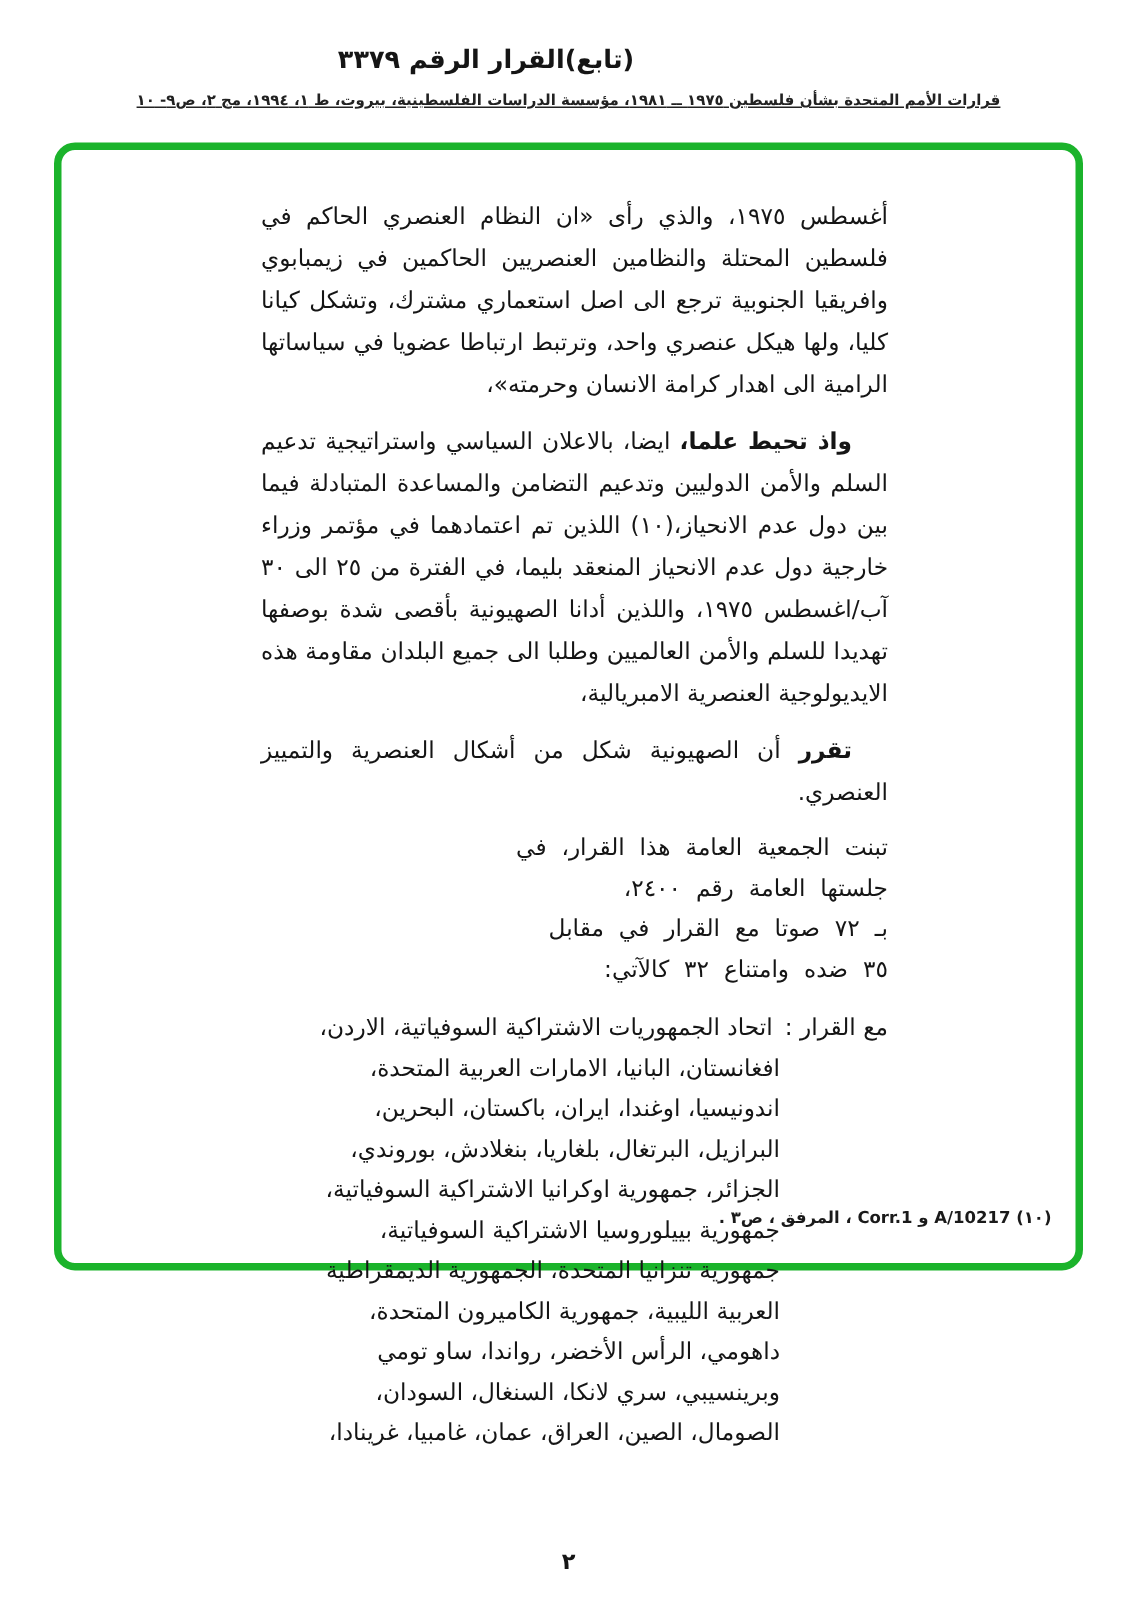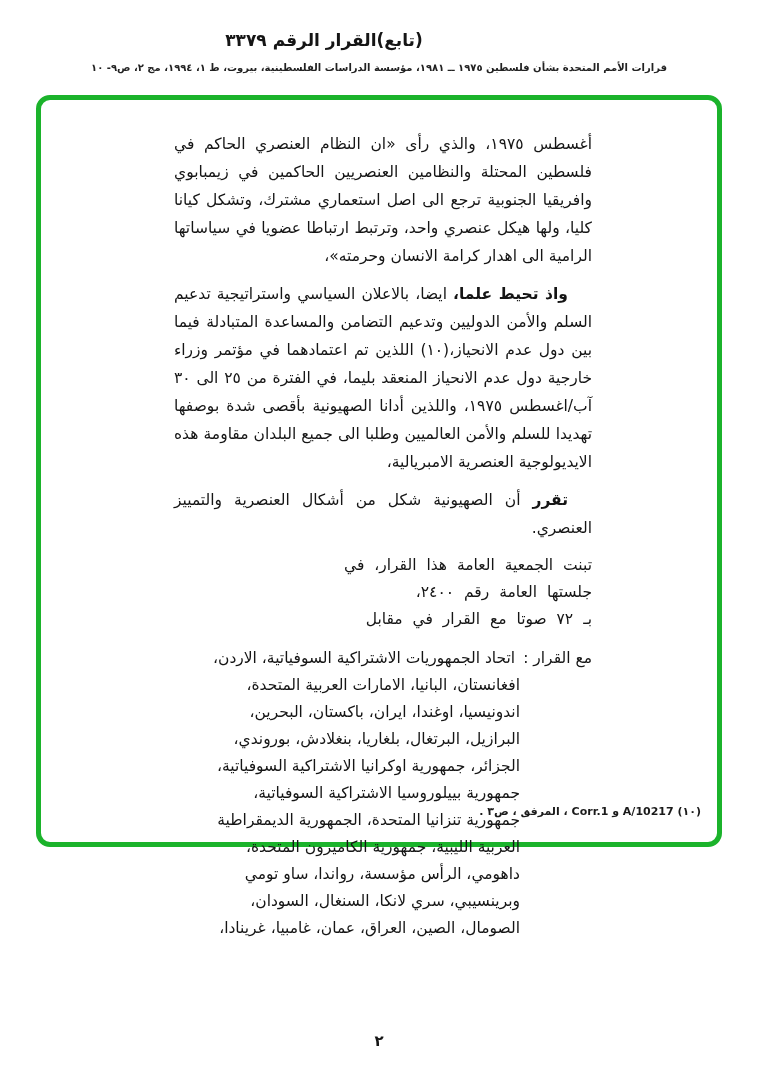--- a/index.html
+++ b/index.html
@@ -12,21 +12,21 @@
     overflow:hidden;
   }
   .title {
     position:absolute; top:30px; left:0; width:648px;
     text-align:center; direction:rtl;
     font-weight:bold; font-size:17px; letter-spacing:0.5px;
   }
   .citation {
     position:absolute; top:62px; left:0; width:758px;
     text-align:center; direction:rtl;
-    font-weight:bold; font-size:10px; color:#222;
+    font-weight:bold; font-size:10px; color:#222;text-decoration:underline;
   }
   .frame {
     position:absolute; left:36px; top:95px;
     width:686px; height:752px;
     border:5px solid #1bb32b;
     border-radius:14px;
     background:#fff;
   }
   .content {
     position:absolute; top:30px; right:125px;
@@ -70,32 +70,33 @@
       <p class="para">أغسطس ١٩٧٥، والذي رأى «ان النظام العنصري الحاكم في فلسطين المحتلة والنظامين العنصريين الحاكمين في زيمبابوي وافريقيا الجنوبية ترجع الى اصل استعماري مشترك، وتشكل كيانا كليا، ولها هيكل عنصري واحد، وترتبط ارتباطا عضويا في سياساتها الرامية الى اهدار كرامة الانسان وحرمته»،</p>
 
       <p class="para indent"><span class="bold">واذ تحيط علما،</span><span> ايضا، بالاعلان السياسي واستراتيجية تدعيم السلم والأمن الدوليين وتدعيم التضامن والمساعدة المتبادلة فيما بين دول عدم الانحياز،(١٠) اللذين تم اعتمادهما في مؤتمر وزراء خارجية دول عدم الانحياز المنعقد بليما، في الفترة من ٢٥ الى ٣٠ آب/اغسطس ١٩٧٥، واللذين أدانا الصهيونية بأقصى شدة بوصفها تهديدا للسلم والأمن العالميين وطلبا الى جميع البلدان مقاومة هذه الايديولوجية العنصرية الامبريالية،</span></p>
 
       <p class="para indent"><span class="bold">تقرر</span><span> أن الصهيونية شكل من أشكال العنصرية والتمييز العنصري.</span></p>
 
       <div class="adoption">
         <div class="adopt-line">تبنت الجمعية العامة هذا القرار، في</div>
         <div class="adopt-line">جلستها العامة رقم ٢٤٠٠،</div>
         <div class="adopt-line">بـ ٧٢ صوتا مع القرار في مقابل</div>
+        <div class="adopt-line">٣٥ ضده وامتناع ٣٢ كالآتي:</div>
       </div>
 
       <div class="vote">
         <div class="vote-first"><span class="vote-label">مع القرار :</span><span>اتحاد الجمهوريات الاشتراكية السوفياتية، الاردن،</span></div>
         <div class="vote-line">افغانستان، البانيا، الامارات العربية المتحدة،</div>
         <div class="vote-line">اندونيسيا، اوغندا، ايران، باكستان، البحرين،</div>
         <div class="vote-line">البرازيل، البرتغال، بلغاريا، بنغلادش، بوروندي،</div>
         <div class="vote-line">الجزائر، جمهورية اوكرانيا الاشتراكية السوفياتية،</div>
         <div class="vote-line">جمهورية بييلوروسيا الاشتراكية السوفياتية،</div>
         <div class="vote-line">جمهورية تنزانيا المتحدة، الجمهورية الديمقراطية</div>
         <div class="vote-line">العربية الليبية، جمهورية الكاميرون المتحدة،</div>
-        <div class="vote-line">داهومي، الرأس مؤسسة، رواندا، ساو تومي</div>
+        <div class="vote-line">داهومي، الرأس الأخضر، رواندا، ساو تومي</div>
         <div class="vote-line">وبرينسيبي، سري لانكا، السنغال، السودان،</div>
         <div class="vote-line">الصومال، الصين، العراق، عمان، غامبيا، غرينادا،</div>
       </div>
 
     </div>
 
     <div class="footnote">(١٠) A/10217 و Corr.1 ، المرفق ، ص٣ .</div>
   </div>
 
   <div class="pagenum">٢</div>

